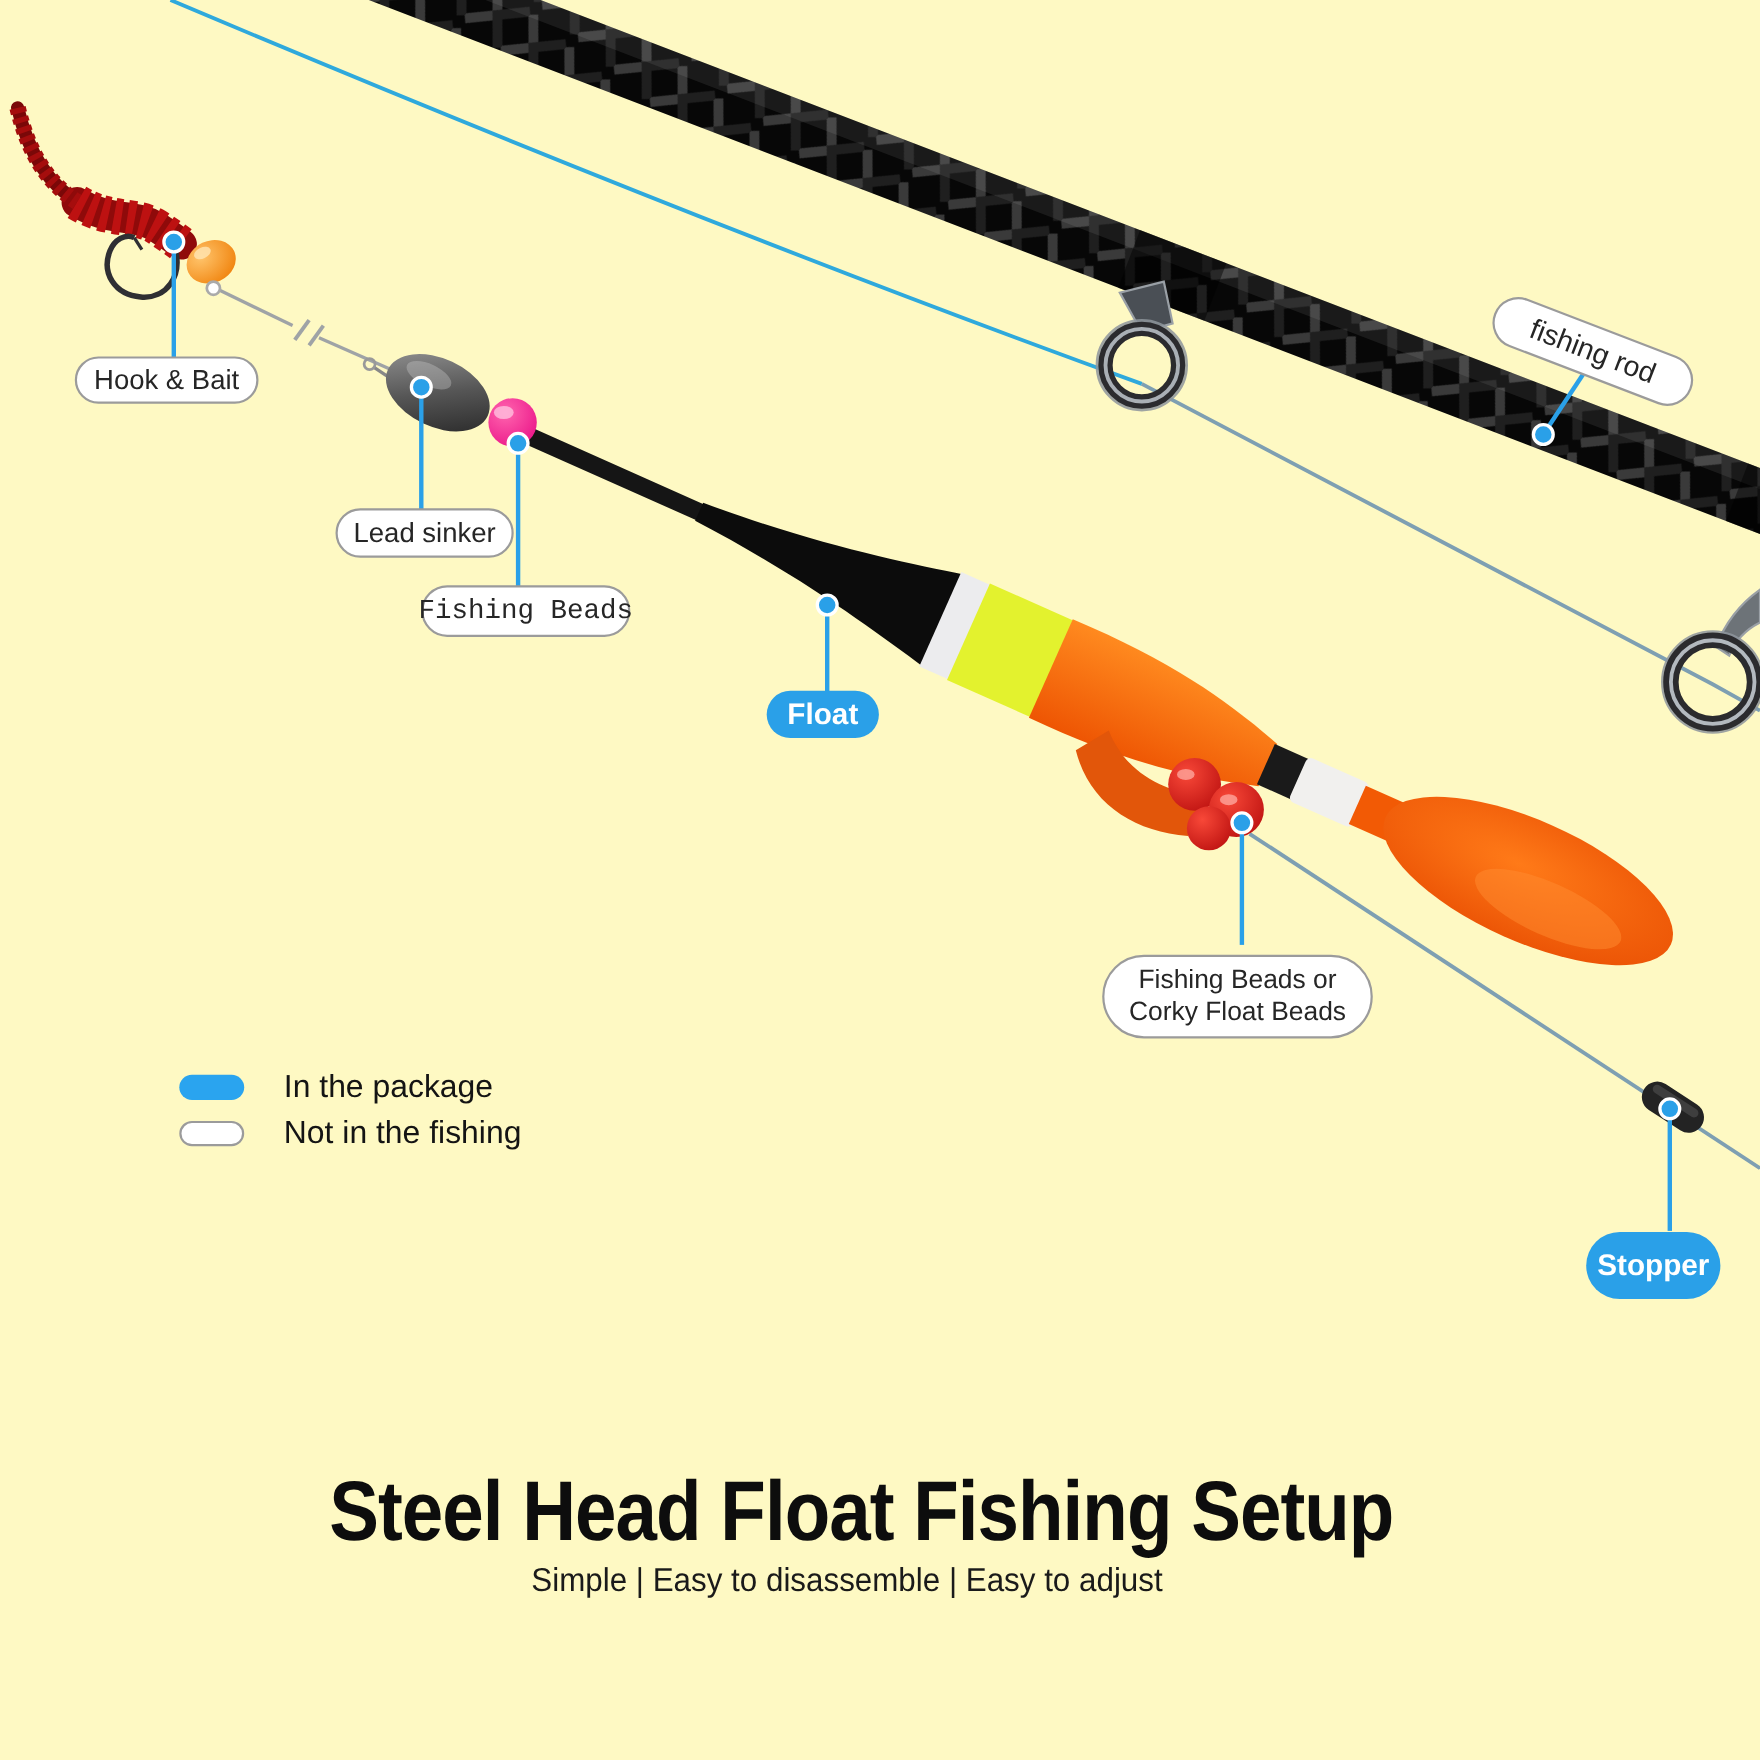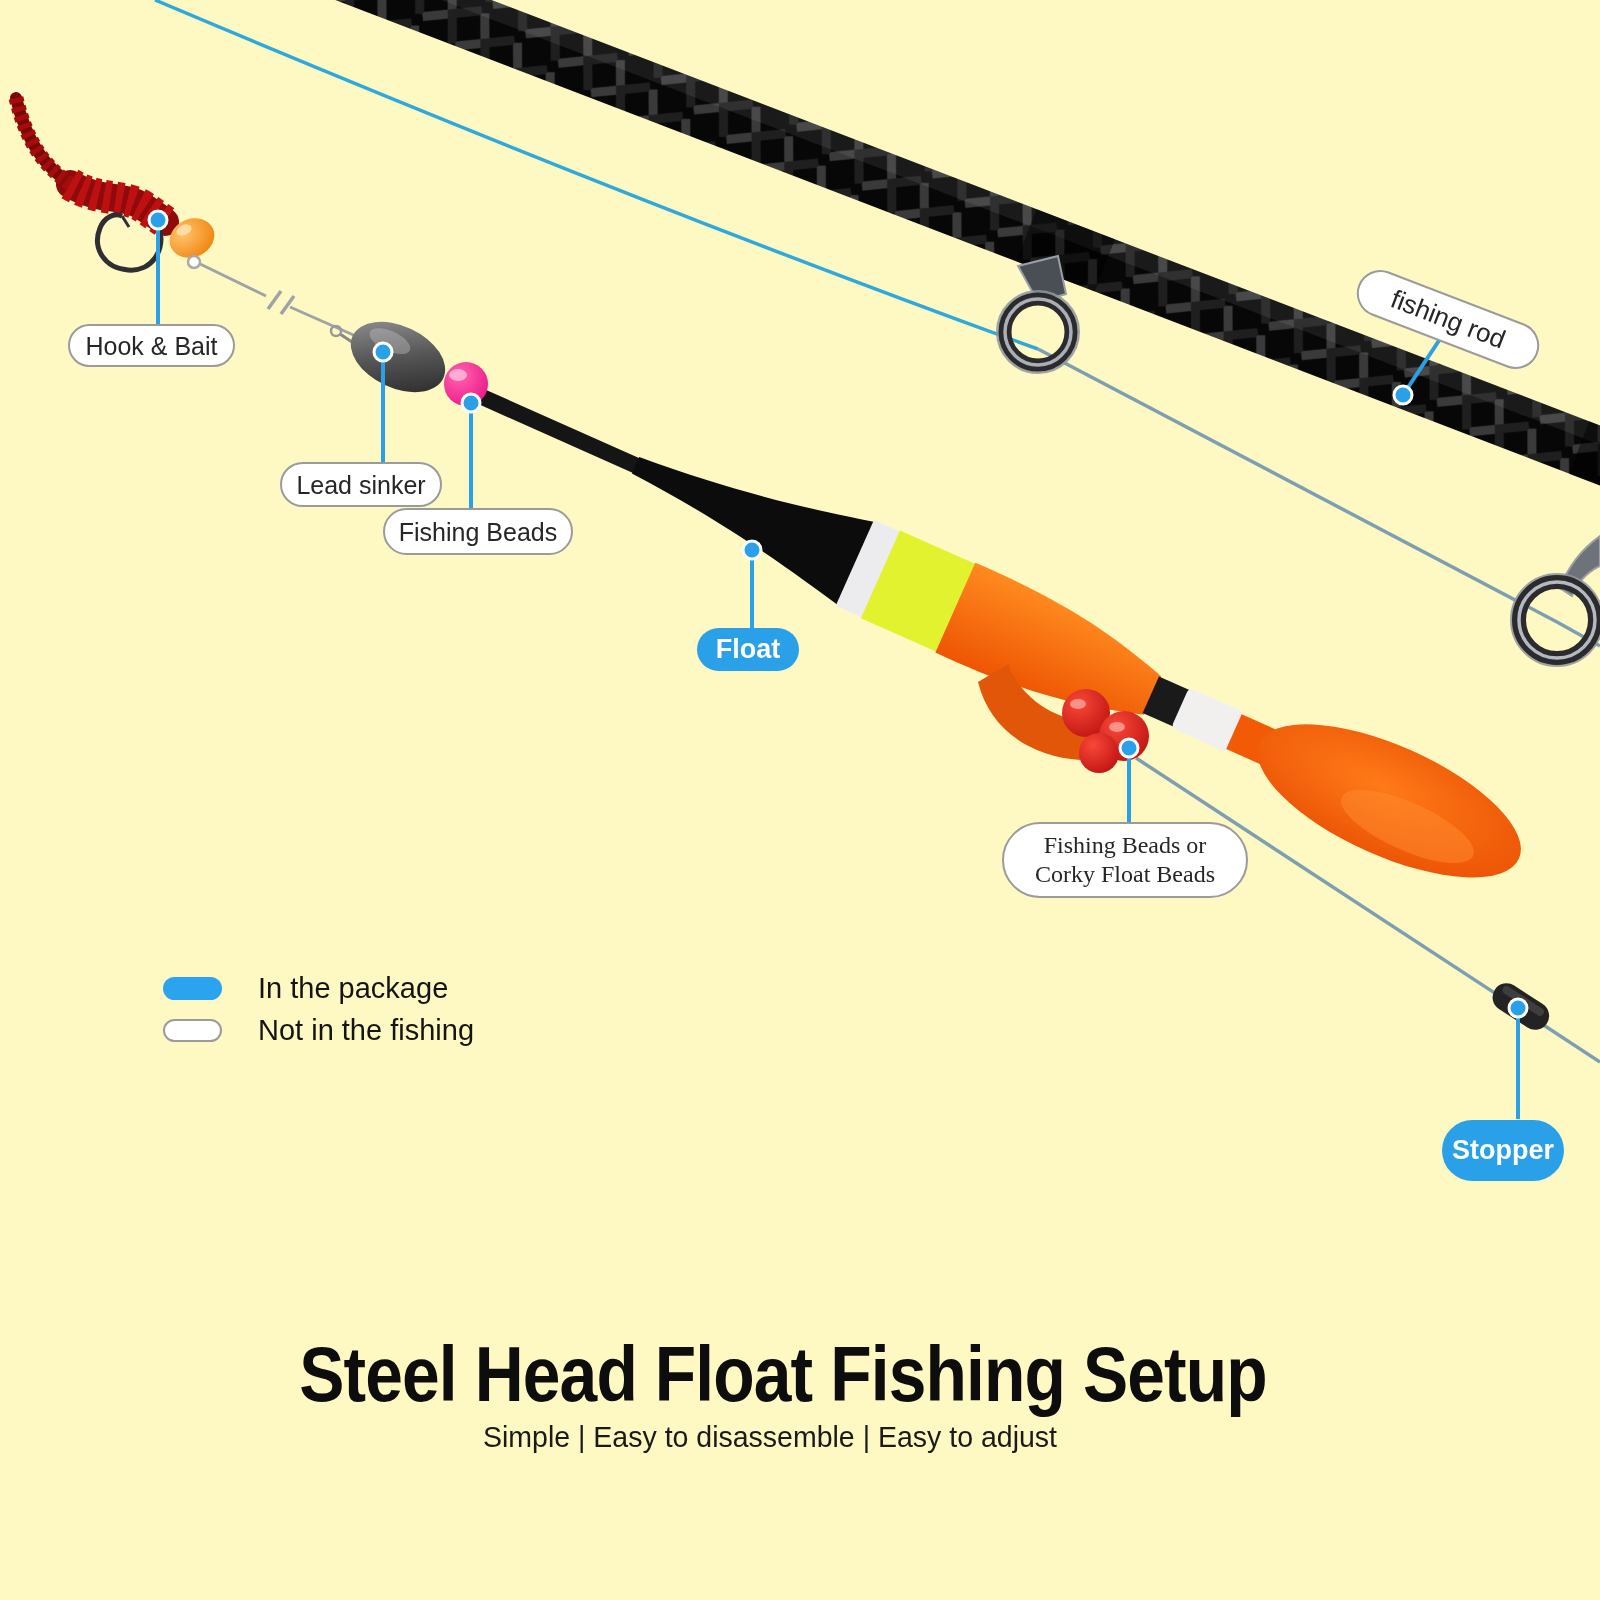--- a/index.html
+++ b/index.html
@@ -173,29 +173,29 @@
       <circle cx="471" cy="403" r="9" fill="#2AA0E8"></circle>
       <circle cx="752" cy="550" r="9" fill="#2AA0E8"></circle>
       <circle cx="1403" cy="395" r="9" fill="#2AA0E8"></circle>
       <circle cx="1129" cy="748" r="9" fill="#2AA0E8"></circle>
       <circle cx="1518" cy="1008" r="9" fill="#2AA0E8"></circle>
     </g>
   </svg>
 
   <div class="pill" style="left:68px;top:324px;width:167px;height:43px;">Hook &amp; Bait</div>
 
-  <div class="pill" style="left:280px;top:462px;width:162px;height:45px;">Lead sinker</div>
-
-  <div class="pill" style="left:383px;top:508px;width:190px;height:47px;">Fishing Beads</div>
+  <div class="pill" style="left:305px;top:462px;width:162px;height:45px;">Lead sinker</div>
+
+  <div class="pill" style="left:383px;top:532px;width:190px;height:47px;font-family:Liberation Mono, monospace;">Fishing Beads</div>
 
   <div class="pill blue" style="left:697px;top:628px;width:102px;height:43px;font-size:27px;">Float</div>
 
   <div class="pill" style="left:1352px;top:296px;width:192px;height:47px;transform:rotate(21deg);font-size:26px;">fishing rod</div>
 
-  <div class="pill two-line" style="left:1002px;top:822px;width:246px;height:76px;flex-direction:column;font-family:Liberation Serif, serif;">
+  <div class="pill two-line" style="left:1002px;top:868px;width:246px;height:76px;flex-direction:column;">
     <span>Fishing Beads or</span>
     <span>Corky Float Beads</span>
   </div>
 
   <div class="pill blue" style="left:1442px;top:1120px;width:122px;height:61px;font-size:27px;">Stopper</div>
 
   <div>
     <div class="legend-row" style="left:163px;top:972px;position:absolute;text-align:right;">
       <div class="legend-swatch filled"></div>
       <div class="legend-text">In the package</div>

